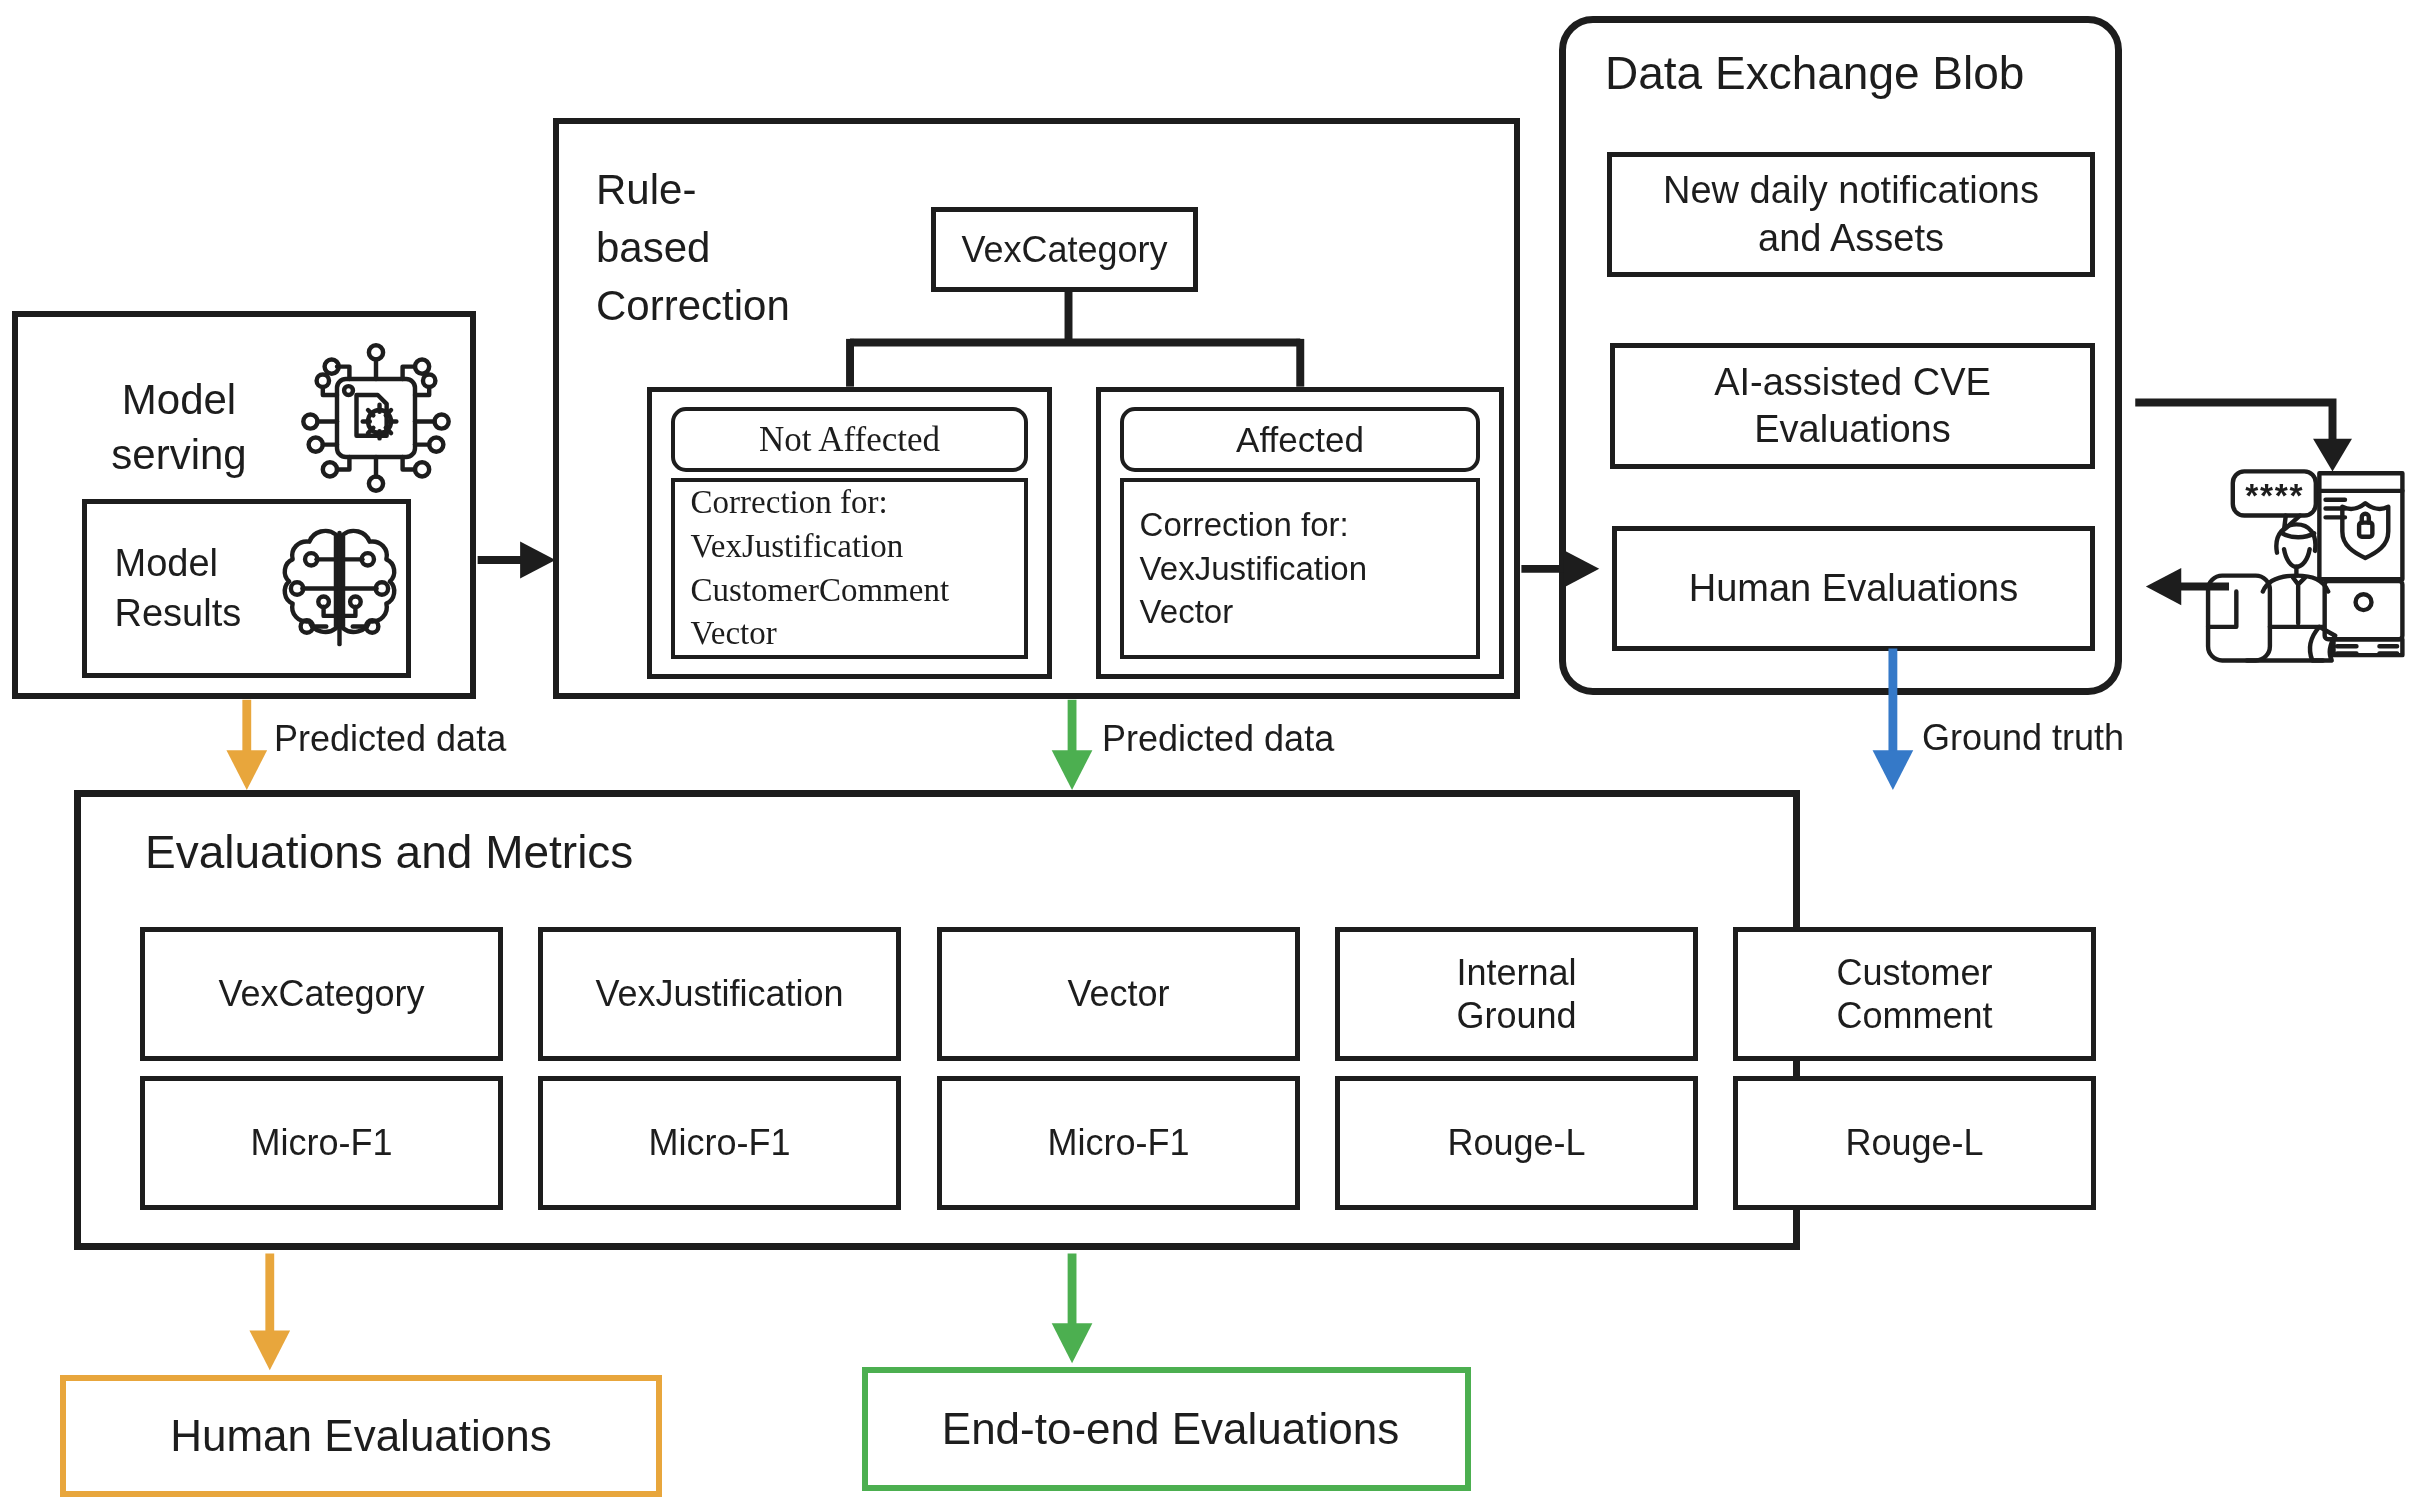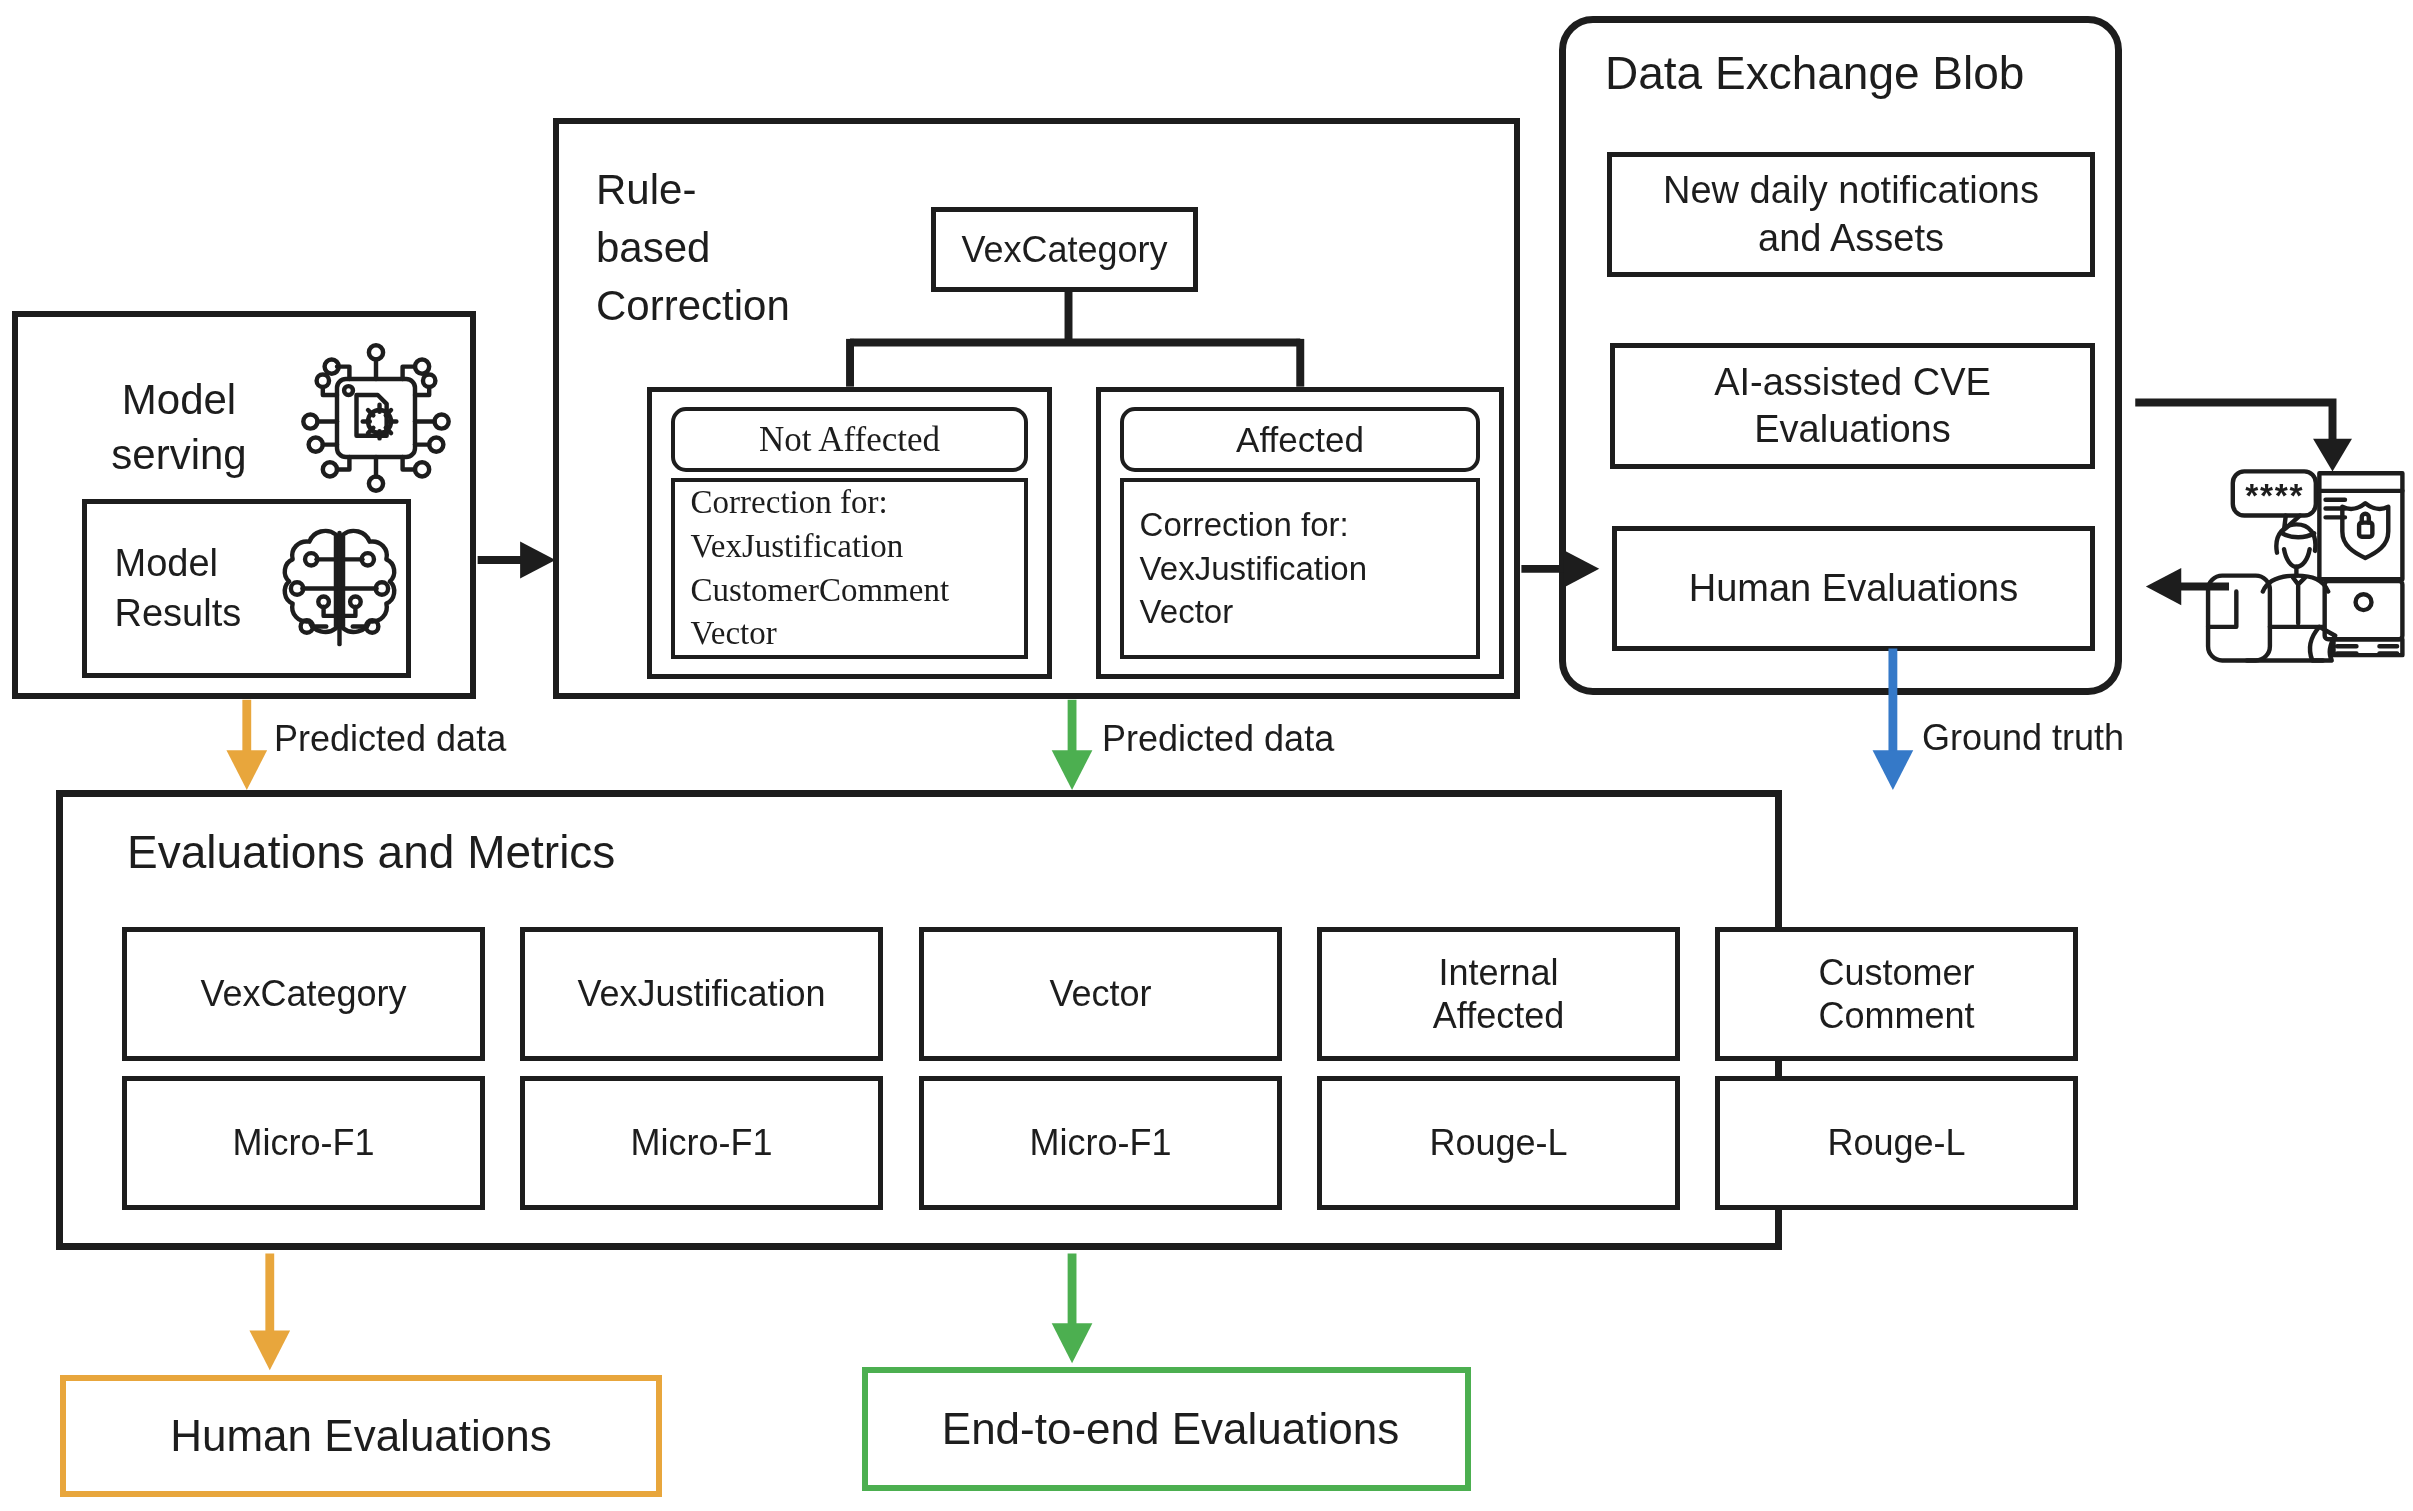--- a/index.html
+++ b/index.html
@@ -185,33 +185,33 @@
         <path d="M126 248 q-8 -20 8 -38 l18 10 q-10 16 -4 28 z"></path>
         <rect x="140" y="158" width="88" height="66" rx="4"></rect>
         <circle cx="184" cy="182" r="9"></circle>
         <path d="M150 224 h78 v18 h-78 z" stroke-width="5"></path>
         <path d="M154 232 h22 M154 240 h22 M202 232 h20 M202 240 h20"></path>
       </g>
     </g>
     <text x="50" y="74" style="font-family:'Liberation Sans',sans-serif;font-size:38px;font-weight:bold;fill:#1d1d1d;letter-spacing:2px;">****</text>
   </svg>
 
-  <div class="box" style="left:56px;top:790px;width:1726px;height:460px;border-width:7px;">
+  <div class="box" style="left:74px;top:790px;width:1726px;height:460px;border-width:7px;">
     <div class="title ev-title">Evaluations and Metrics</div>
     <div class="cell" style="left:59px;top:130px;">
       <span>VexCategory</span>
       </div>
     <div class="cell" style="left:457px;top:130px;">
       <span>VexJustification</span>
       </div>
     <div class="cell" style="left:856px;top:130px;">
       <span>Vector</span>
       </div>
     <div class="cell" style="left:1254px;top:130px;width:363px;">
-      <span style="width:230px;">Internal Affected</span>
+      <span style="width:230px;">Internal Ground</span>
       </div>
     <div class="cell" style="left:1652px;top:130px;">
       <span style="width:248px;">Customer Comment</span>
       </div>
     <div class="cell" style="left:59px;top:279px;">
       <span>Micro-F1</span>
       </div>
     <div class="cell" style="left:457px;top:279px;">
       <span>Micro-F1</span>
       </div>

